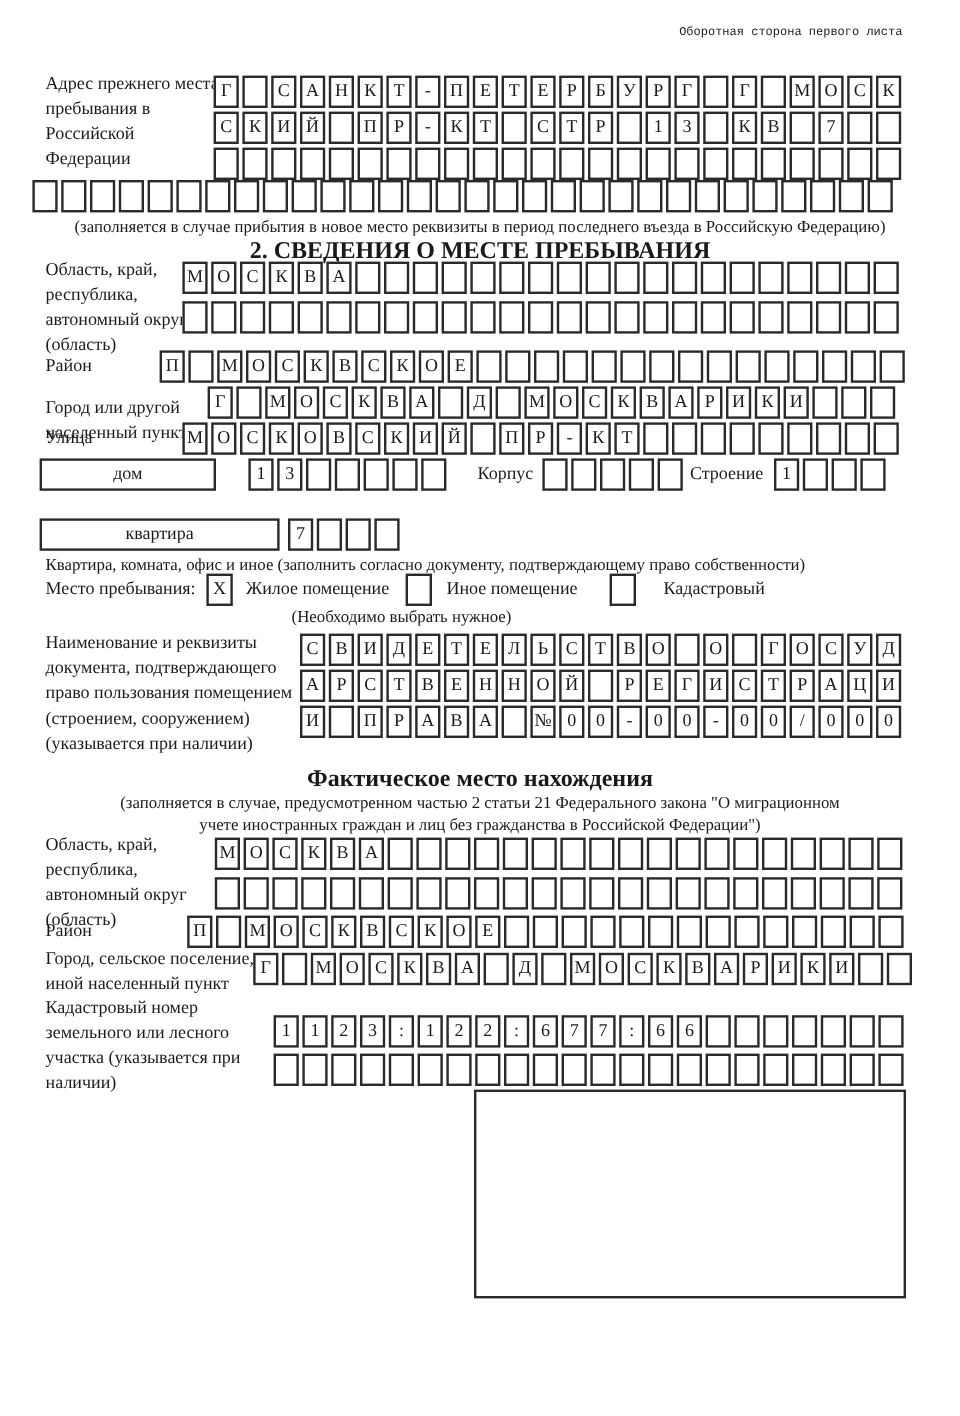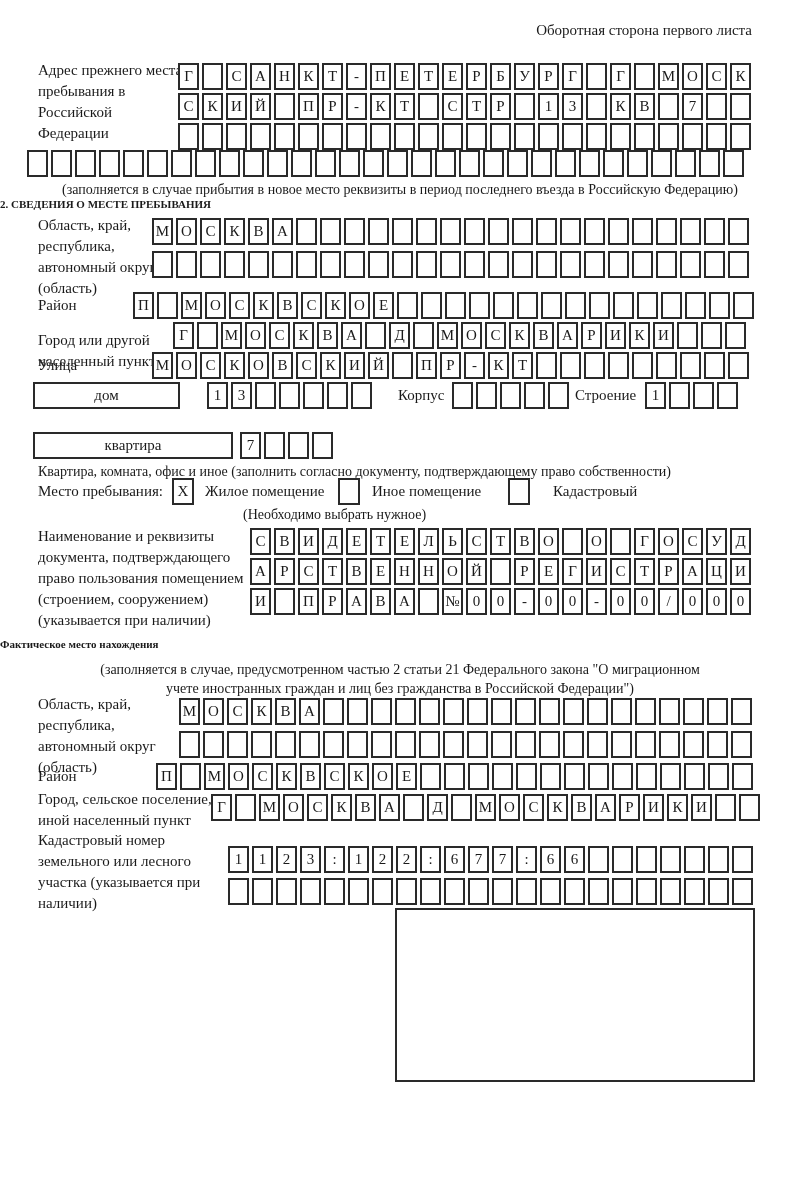--- a/index.html
+++ b/index.html
@@ -3,22 +3,22 @@
 <meta charset="utf-8">
 <style>
   html,body{margin:0;padding:0;background:#fff;}
   .sheet{
     position:relative;width:800px;height:1180px;background:#ffffff;
     font-family:"Liberation Serif","DejaVu Serif",serif;color:#1a1a1a;overflow:hidden;
   }
   .lbl{position:absolute;font-size:15px;line-height:21px;}
   .cap{position:absolute;font-size:14px;line-height:19px;}
   .cap-center{text-align:center;}
-  .ttl{position:absolute;font-size:11px;font-weight:bold;text-align:left;width:100%;}
-  .hdr{position:absolute;font-size:15px;}
+  .ttl{position:absolute;font-size:20px;font-weight:bold;text-align:center;width:100%;}
+  .hdr{position:absolute;font-size:10px;font-family:Liberation Mono, monospace;}
   .cellrow{position:absolute;display:flex;gap:3px;}
   .cell{
     width:21px;height:27px;border:2px solid #2a2a2a;box-sizing:border-box;
     display:flex;align-items:center;justify-content:center;
     font-size:15px;background:#fff;flex:0 0 auto;
   }
   .chk{position:absolute;width:22px;height:27px;border:2px solid #2a2a2a;box-sizing:border-box;
     display:flex;align-items:center;justify-content:center;font-size:15px;background:#fff;}
   .bigbox{position:absolute;height:27px;border:2px solid #2a2a2a;box-sizing:border-box;
     display:flex;align-items:center;justify-content:center;font-size:15px;background:#fff;}

